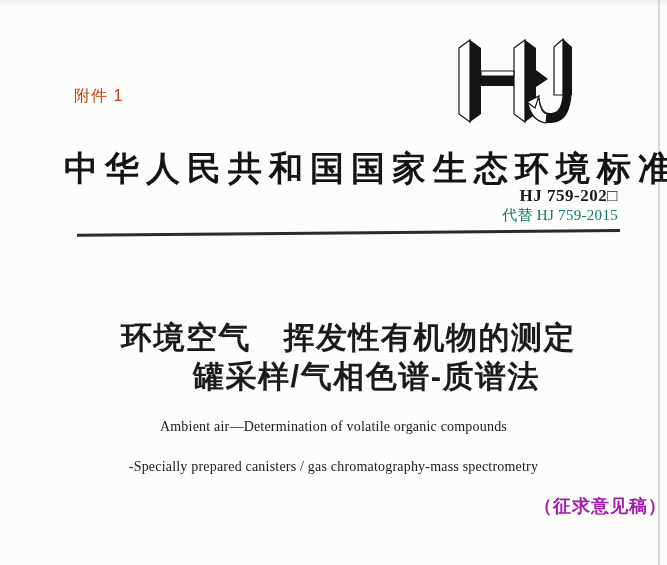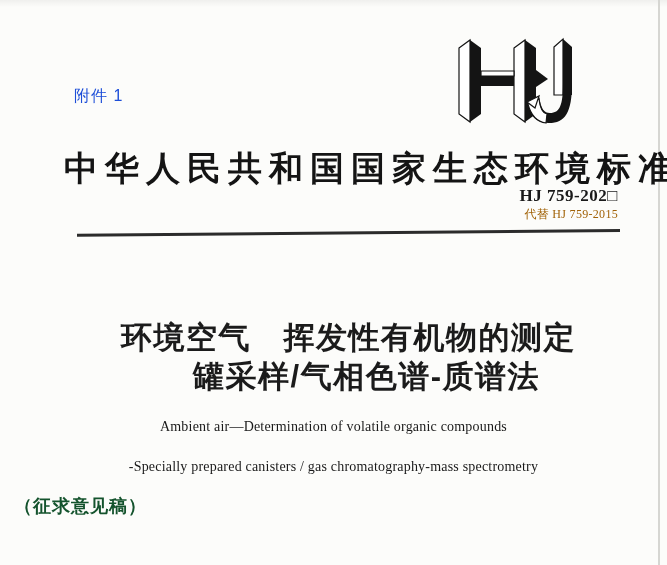--- a/index.html
+++ b/index.html
@@ -14,57 +14,57 @@
     background:linear-gradient(180deg,rgba(0,0,0,0.05),rgba(0,0,0,0));
     pointer-events:none;
   }
   .scan-edge-right{
     position:absolute;top:0;bottom:0;left:658px;width:2px;
     background:#d6d6d2;
   }
   .attachment{
     position:absolute;left:74px;top:86px;
     font-family:"Liberation Sans","DejaVu Sans",sans-serif;
-    font-size:16px;font-weight:500;letter-spacing:1px;color:#1d4ed8;
+    font-size:16px;font-weight:500;letter-spacing:1px;color:#c2410c;
   }
   .logo{position:absolute;left:456px;top:37px;width:132px;height:88px;}
   .header-title{
     position:absolute;left:64px;top:146px;white-space:nowrap;
     font-size:34px;font-weight:600;letter-spacing:7px;color:#141414;
   }
   .std-no{
     position:absolute;right:49px;top:186px;
     font-size:17px;font-weight:600;letter-spacing:0.5px;color:#1a1a1a;margin-left:9px;
   }
   .std-replaces{
     position:absolute;right:49px;top:206px;
-    font-size:12px;font-weight:500;letter-spacing:0.3px;color:#a16207;text-align:right;
+    font-size:15px;font-weight:500;letter-spacing:0.3px;color:#0f766e;text-align:right;
   }
   .rule{
     position:absolute;left:77px;top:229px;width:543px;height:2.5px;
     background:#2b2b2b;transform:rotate(-0.5deg);transform-origin:100% 50%;
   }
   .title-cn{
     position:absolute;left:30px;right:0;text-align:center;
     font-family:"Liberation Sans","DejaVu Sans",sans-serif;
     font-weight:700;font-size:31px;letter-spacing:1.5px;color:#1b1b1b;
     white-space:nowrap;
   }
   .title-cn.l1{top:317px;}
   .title-cn.l2{top:356px;transform:translateX(18px);}
   .title-en{
     position:absolute;left:0;right:0;text-align:center;
     font-size:14px;letter-spacing:0.2px;color:#191919;white-space:nowrap;
   }
   .title-en.l1{top:419px;}
   .title-en.l2{top:459px;}
   .draft{
-    position:absolute;left:14px;right:0;top:494px;text-align:left;
+    position:absolute;left:14px;right:0;top:494px;text-align:right;
     font-family:"Liberation Sans","DejaVu Sans",sans-serif;
-    font-weight:700;font-size:18px;letter-spacing:1px;color:#14532d;
+    font-weight:700;font-size:18px;letter-spacing:1px;color:#a21caf;
   }
 </style>
 </head>
 <body>
 
 <div class="page">
 
   <div class="scan-edge-right"></div>
 
   <div class="attachment">附件 1</div>

